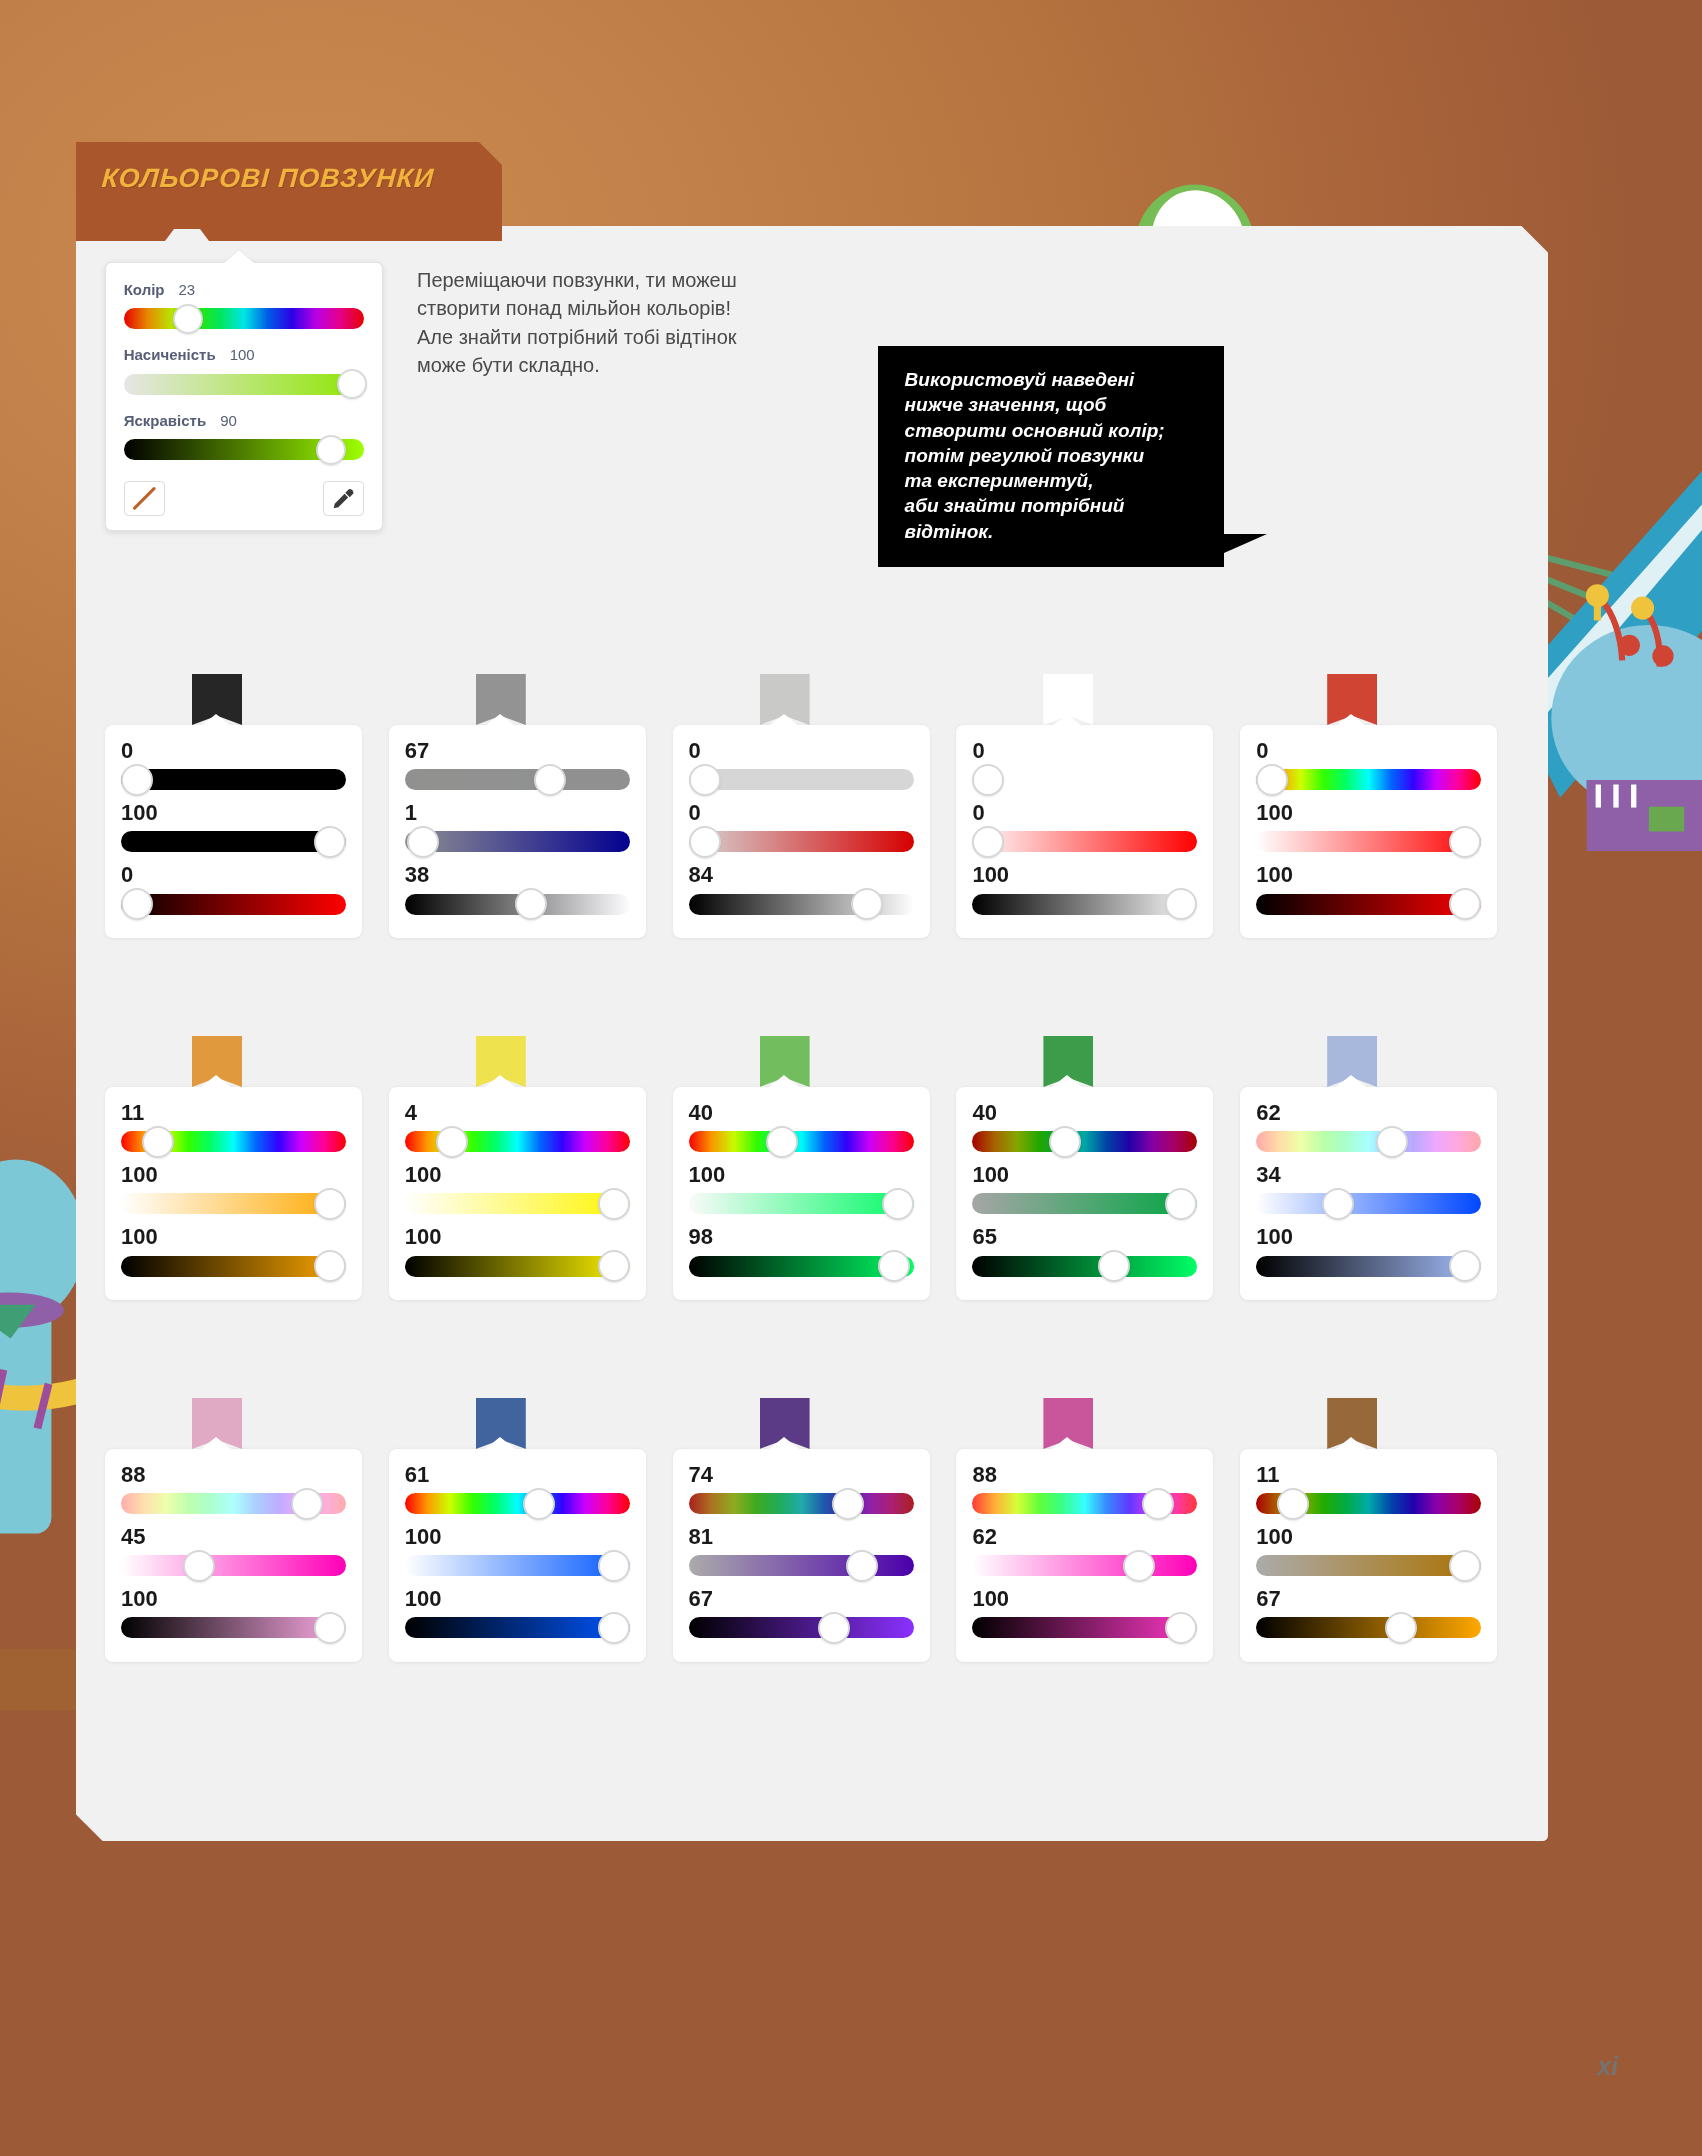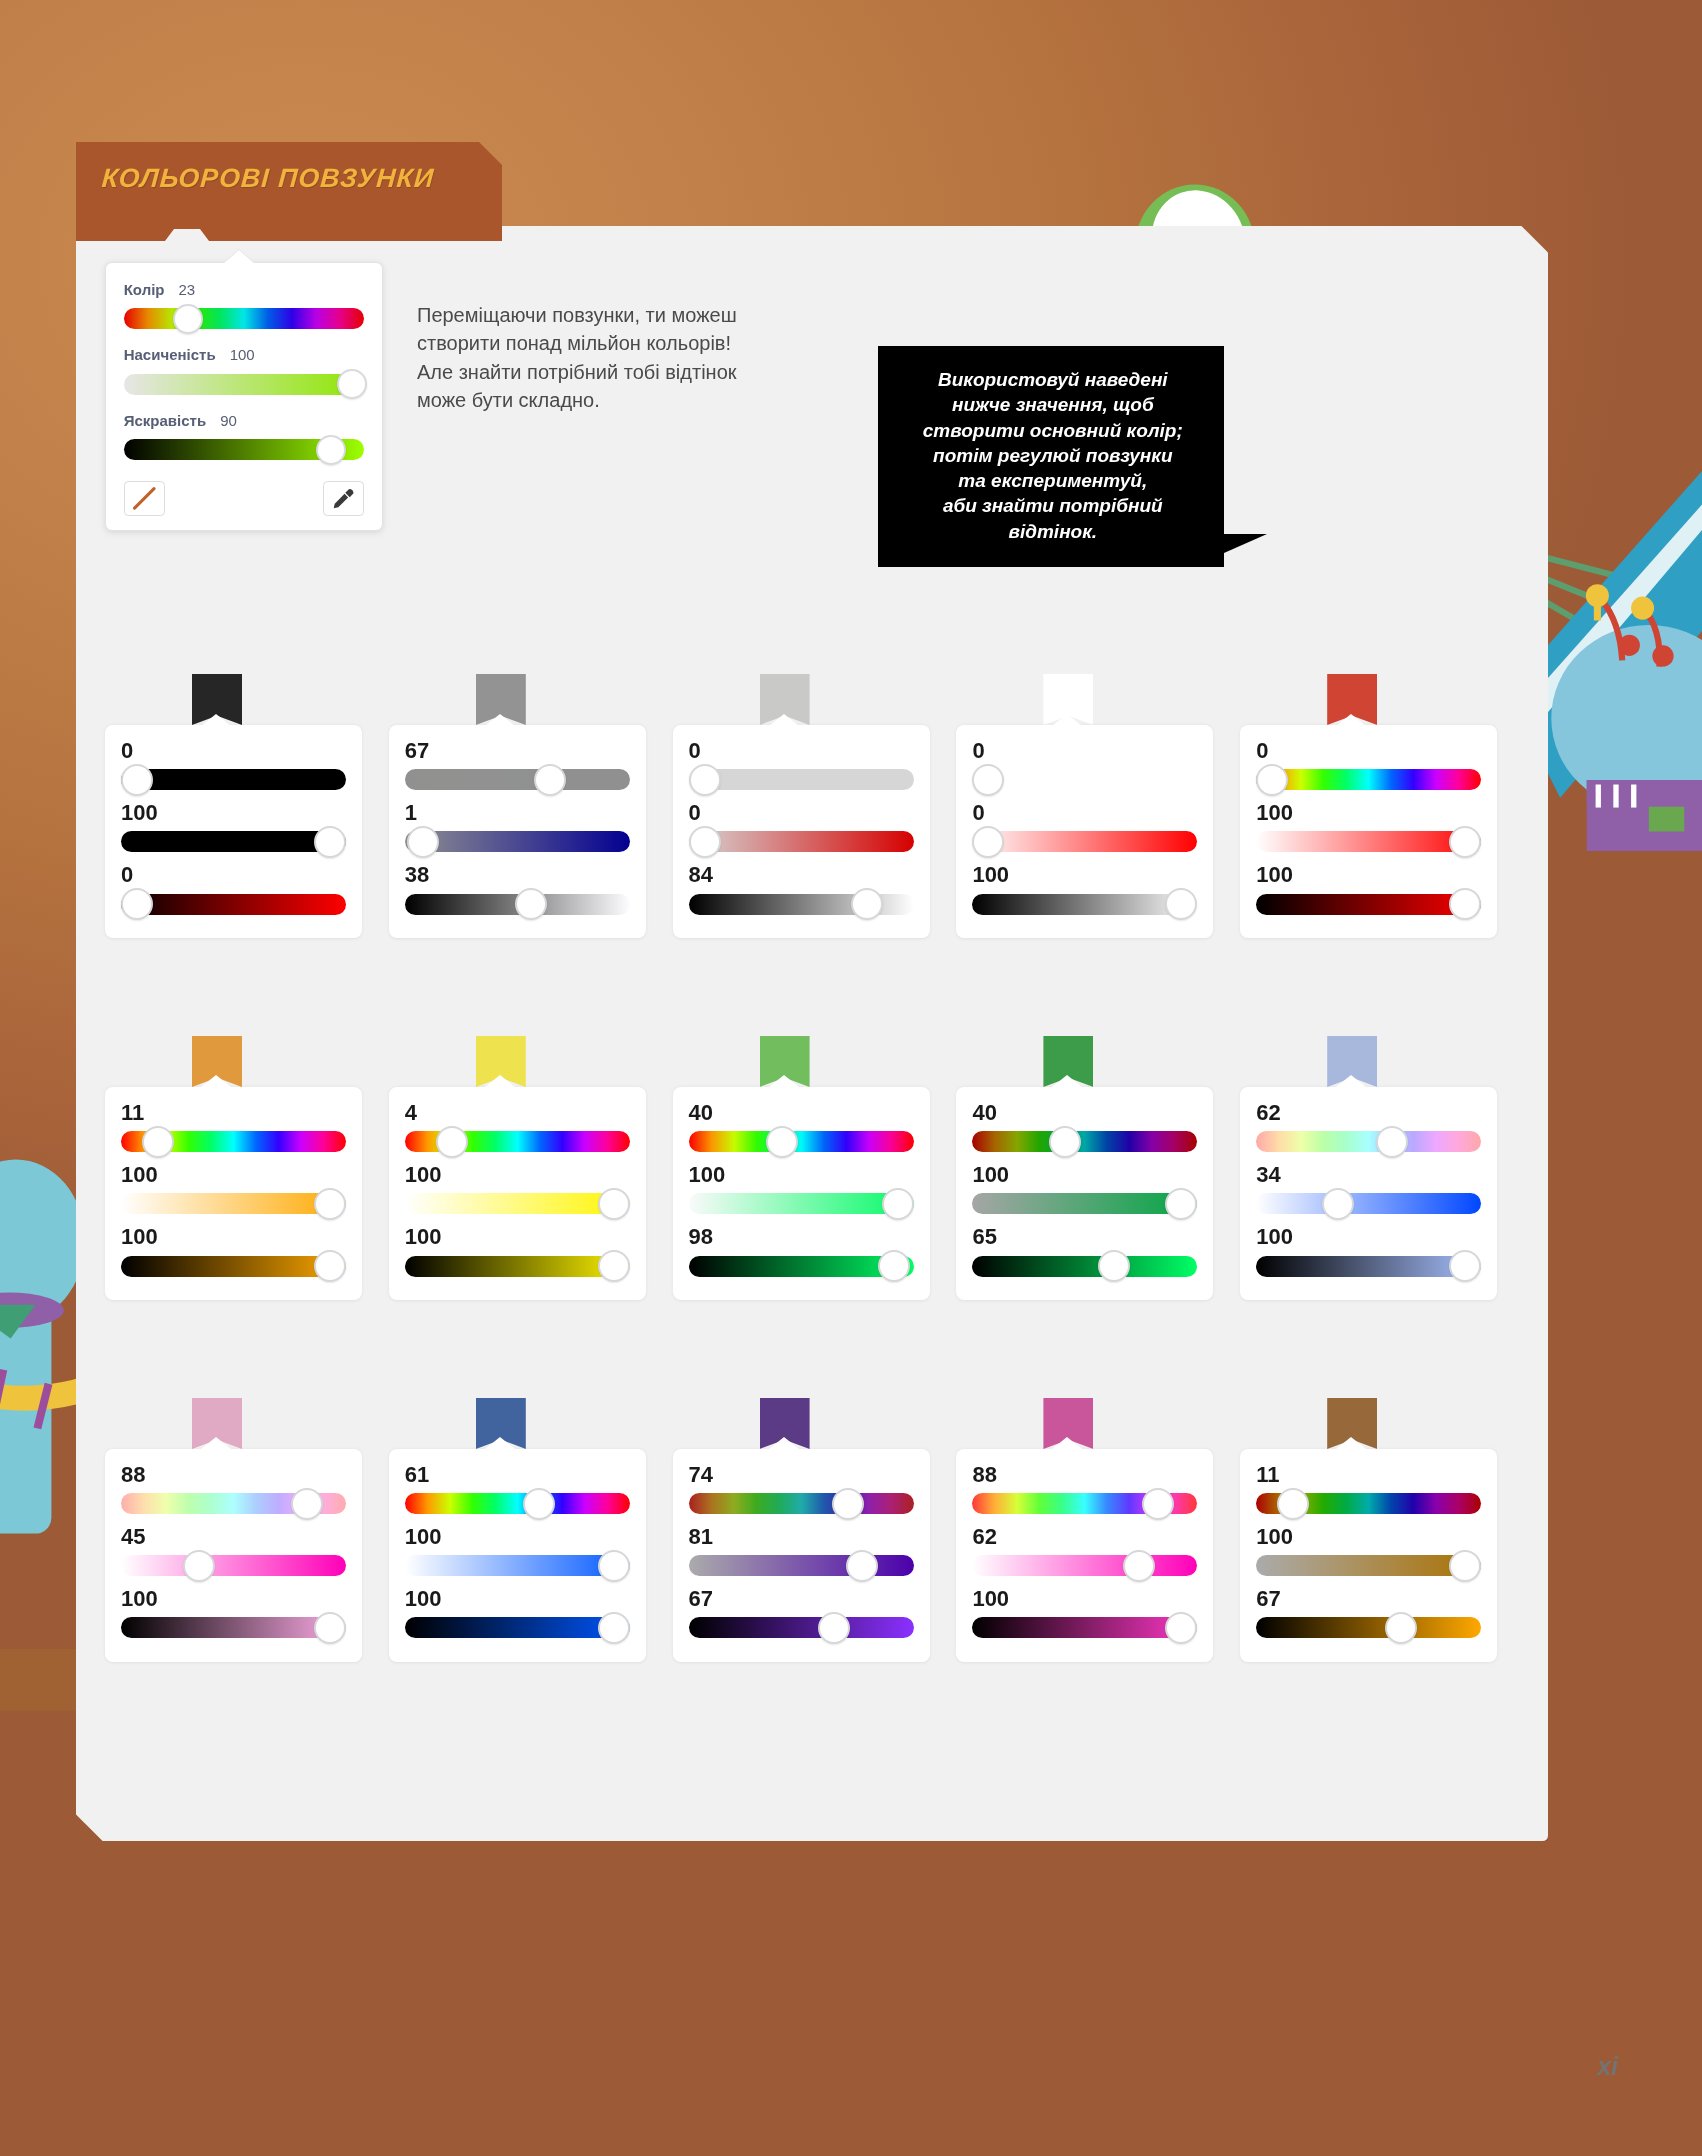--- a/index.html
+++ b/index.html
@@ -106,37 +106,35 @@
 
   
   .intro-text {
     position: absolute;
     left: 417px; top: 266px;
     width: 426px;
     color: #4a4a4a;
     font-size: 20px;
     line-height: 1.42;
     z-index: 6;
-    margin-top: 35px;
   }
 
   
   .speech-bubble {
     position: absolute;
     left: 878px; top: 346px;
     width: 346px;
     background: #000;
     color: #fff;
     padding: 21px 23px 23px 26.6px;
     font-style: italic;
     font-weight: 700;
     font-size: 19px;
     line-height: 1.33;
     z-index: 7;
-    text-align: center;
   }
   .speech-bubble::after {
     content: "";
     position: absolute;
     right: -43px; bottom: 14px;
     width: 0; height: 0;
     border-top: 19.5px solid #000;
     border-right: 43px solid transparent;
   }
 

